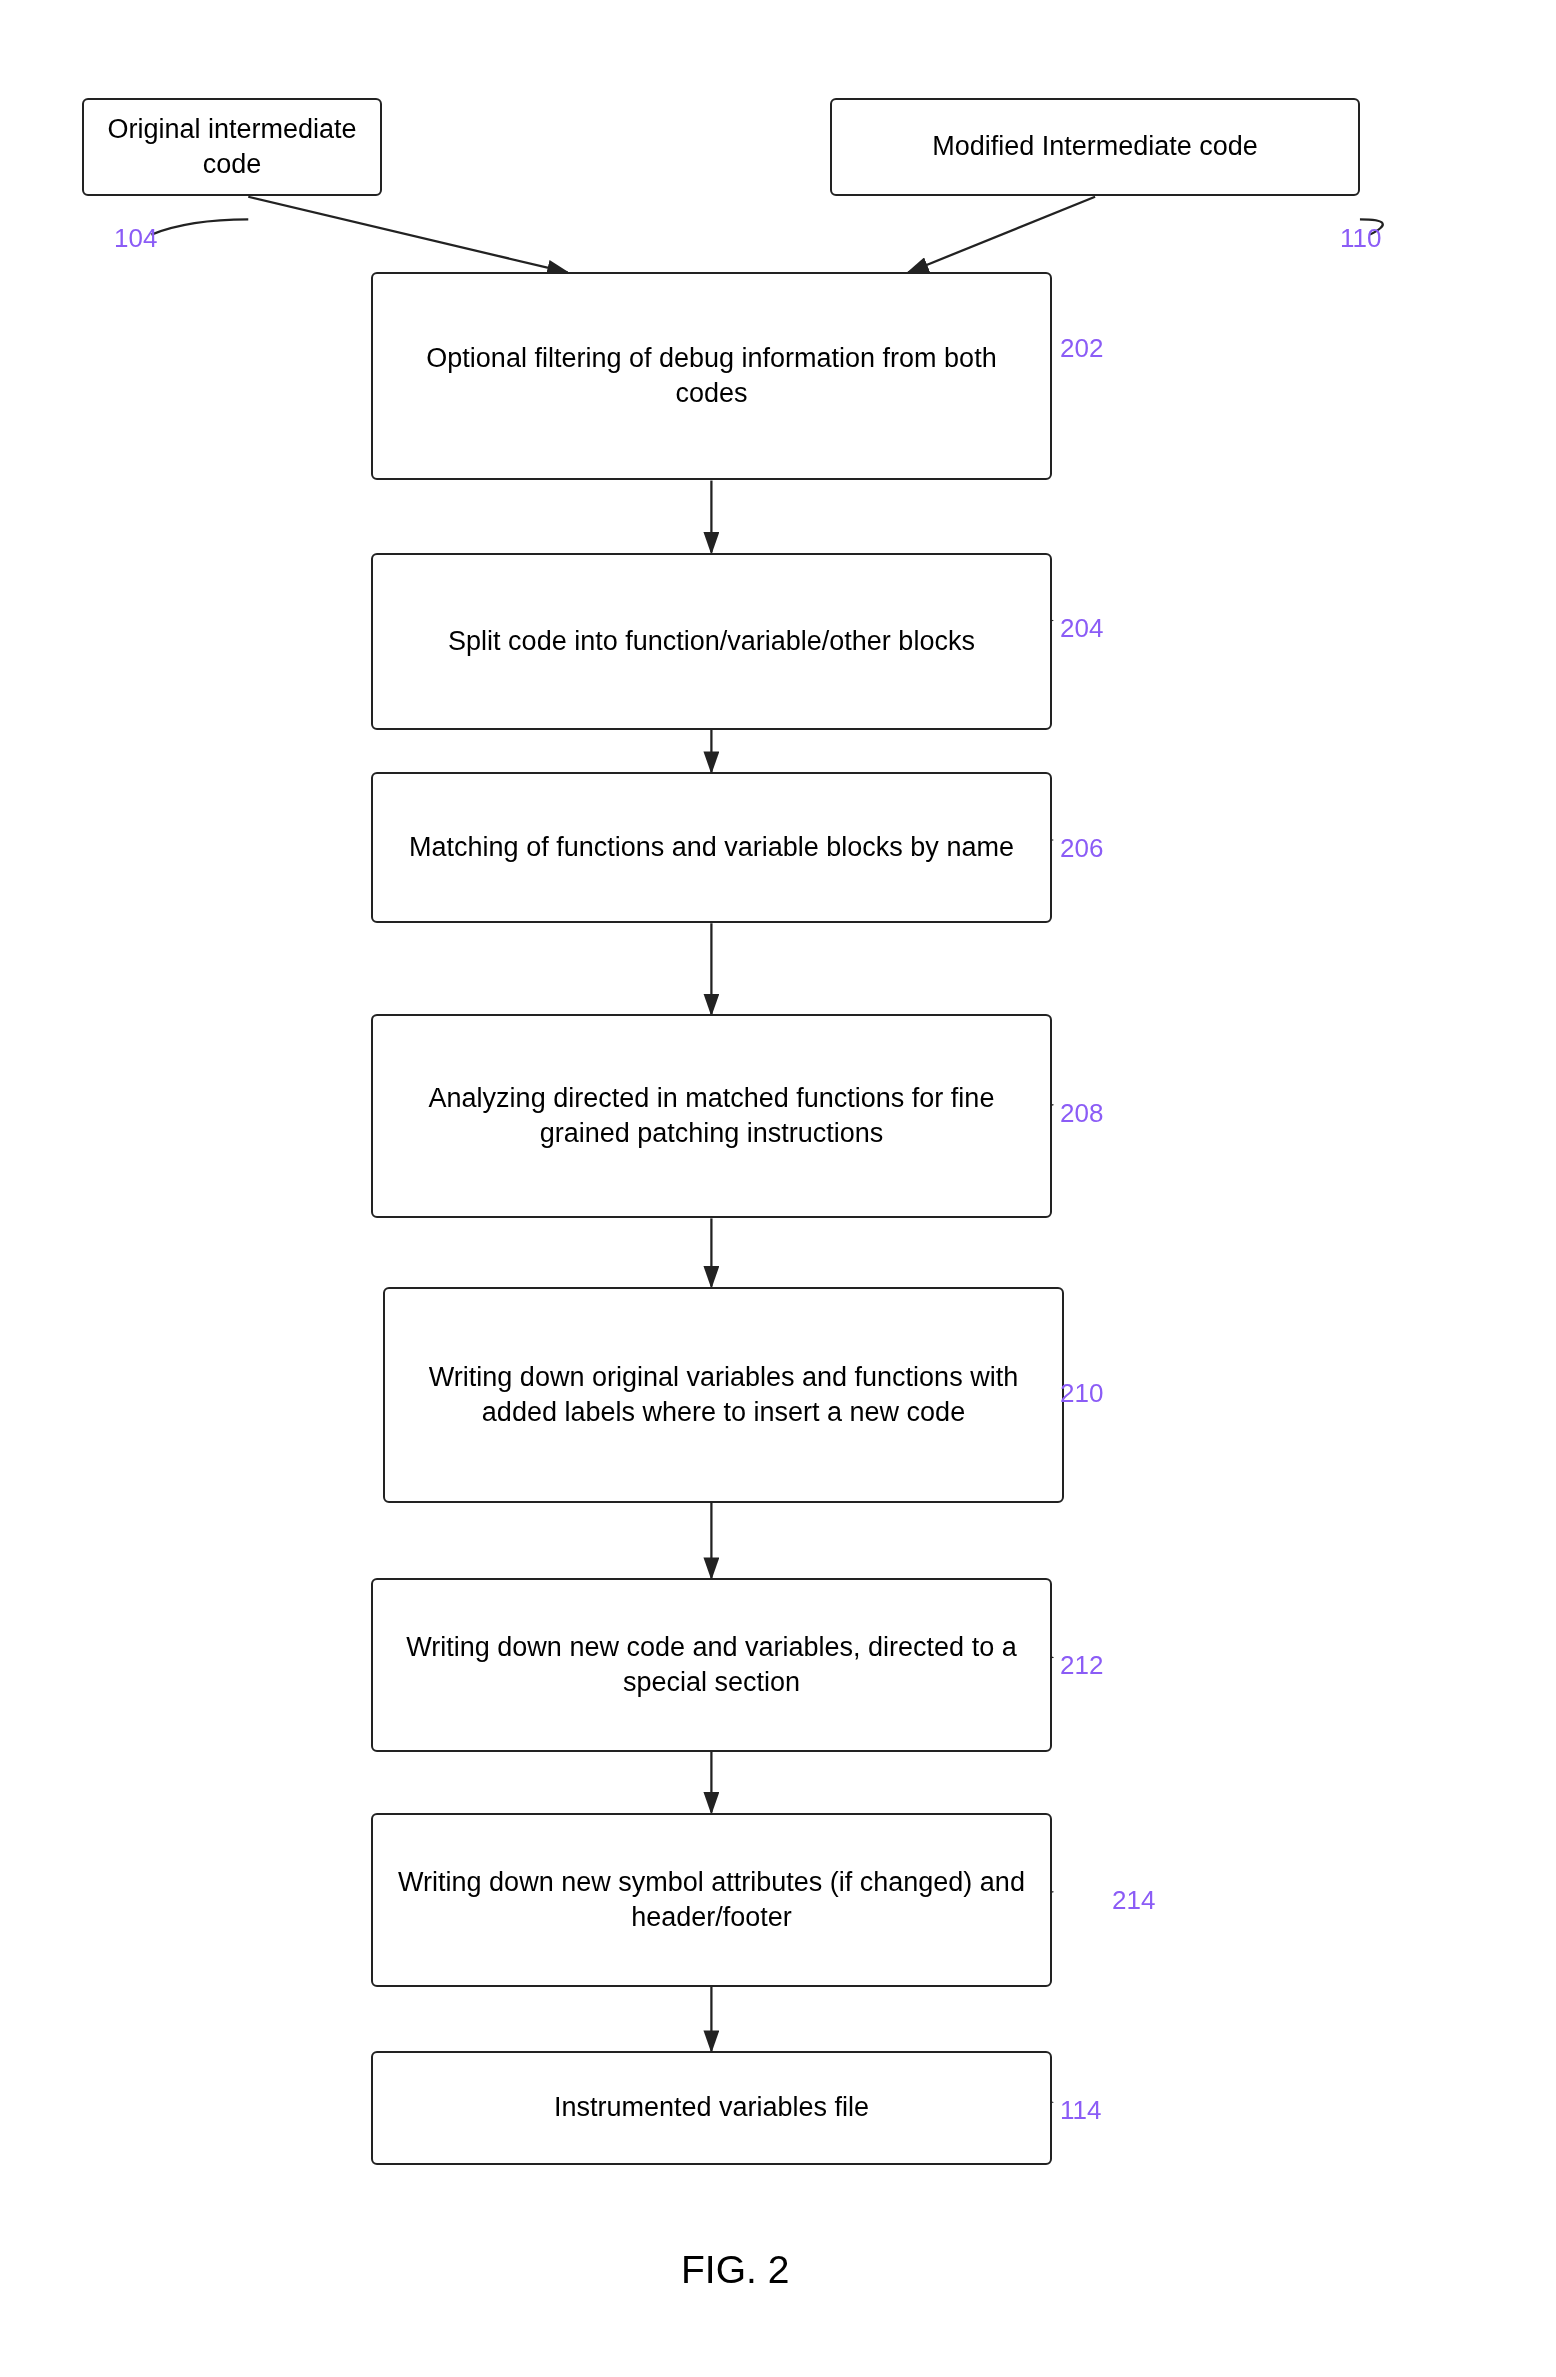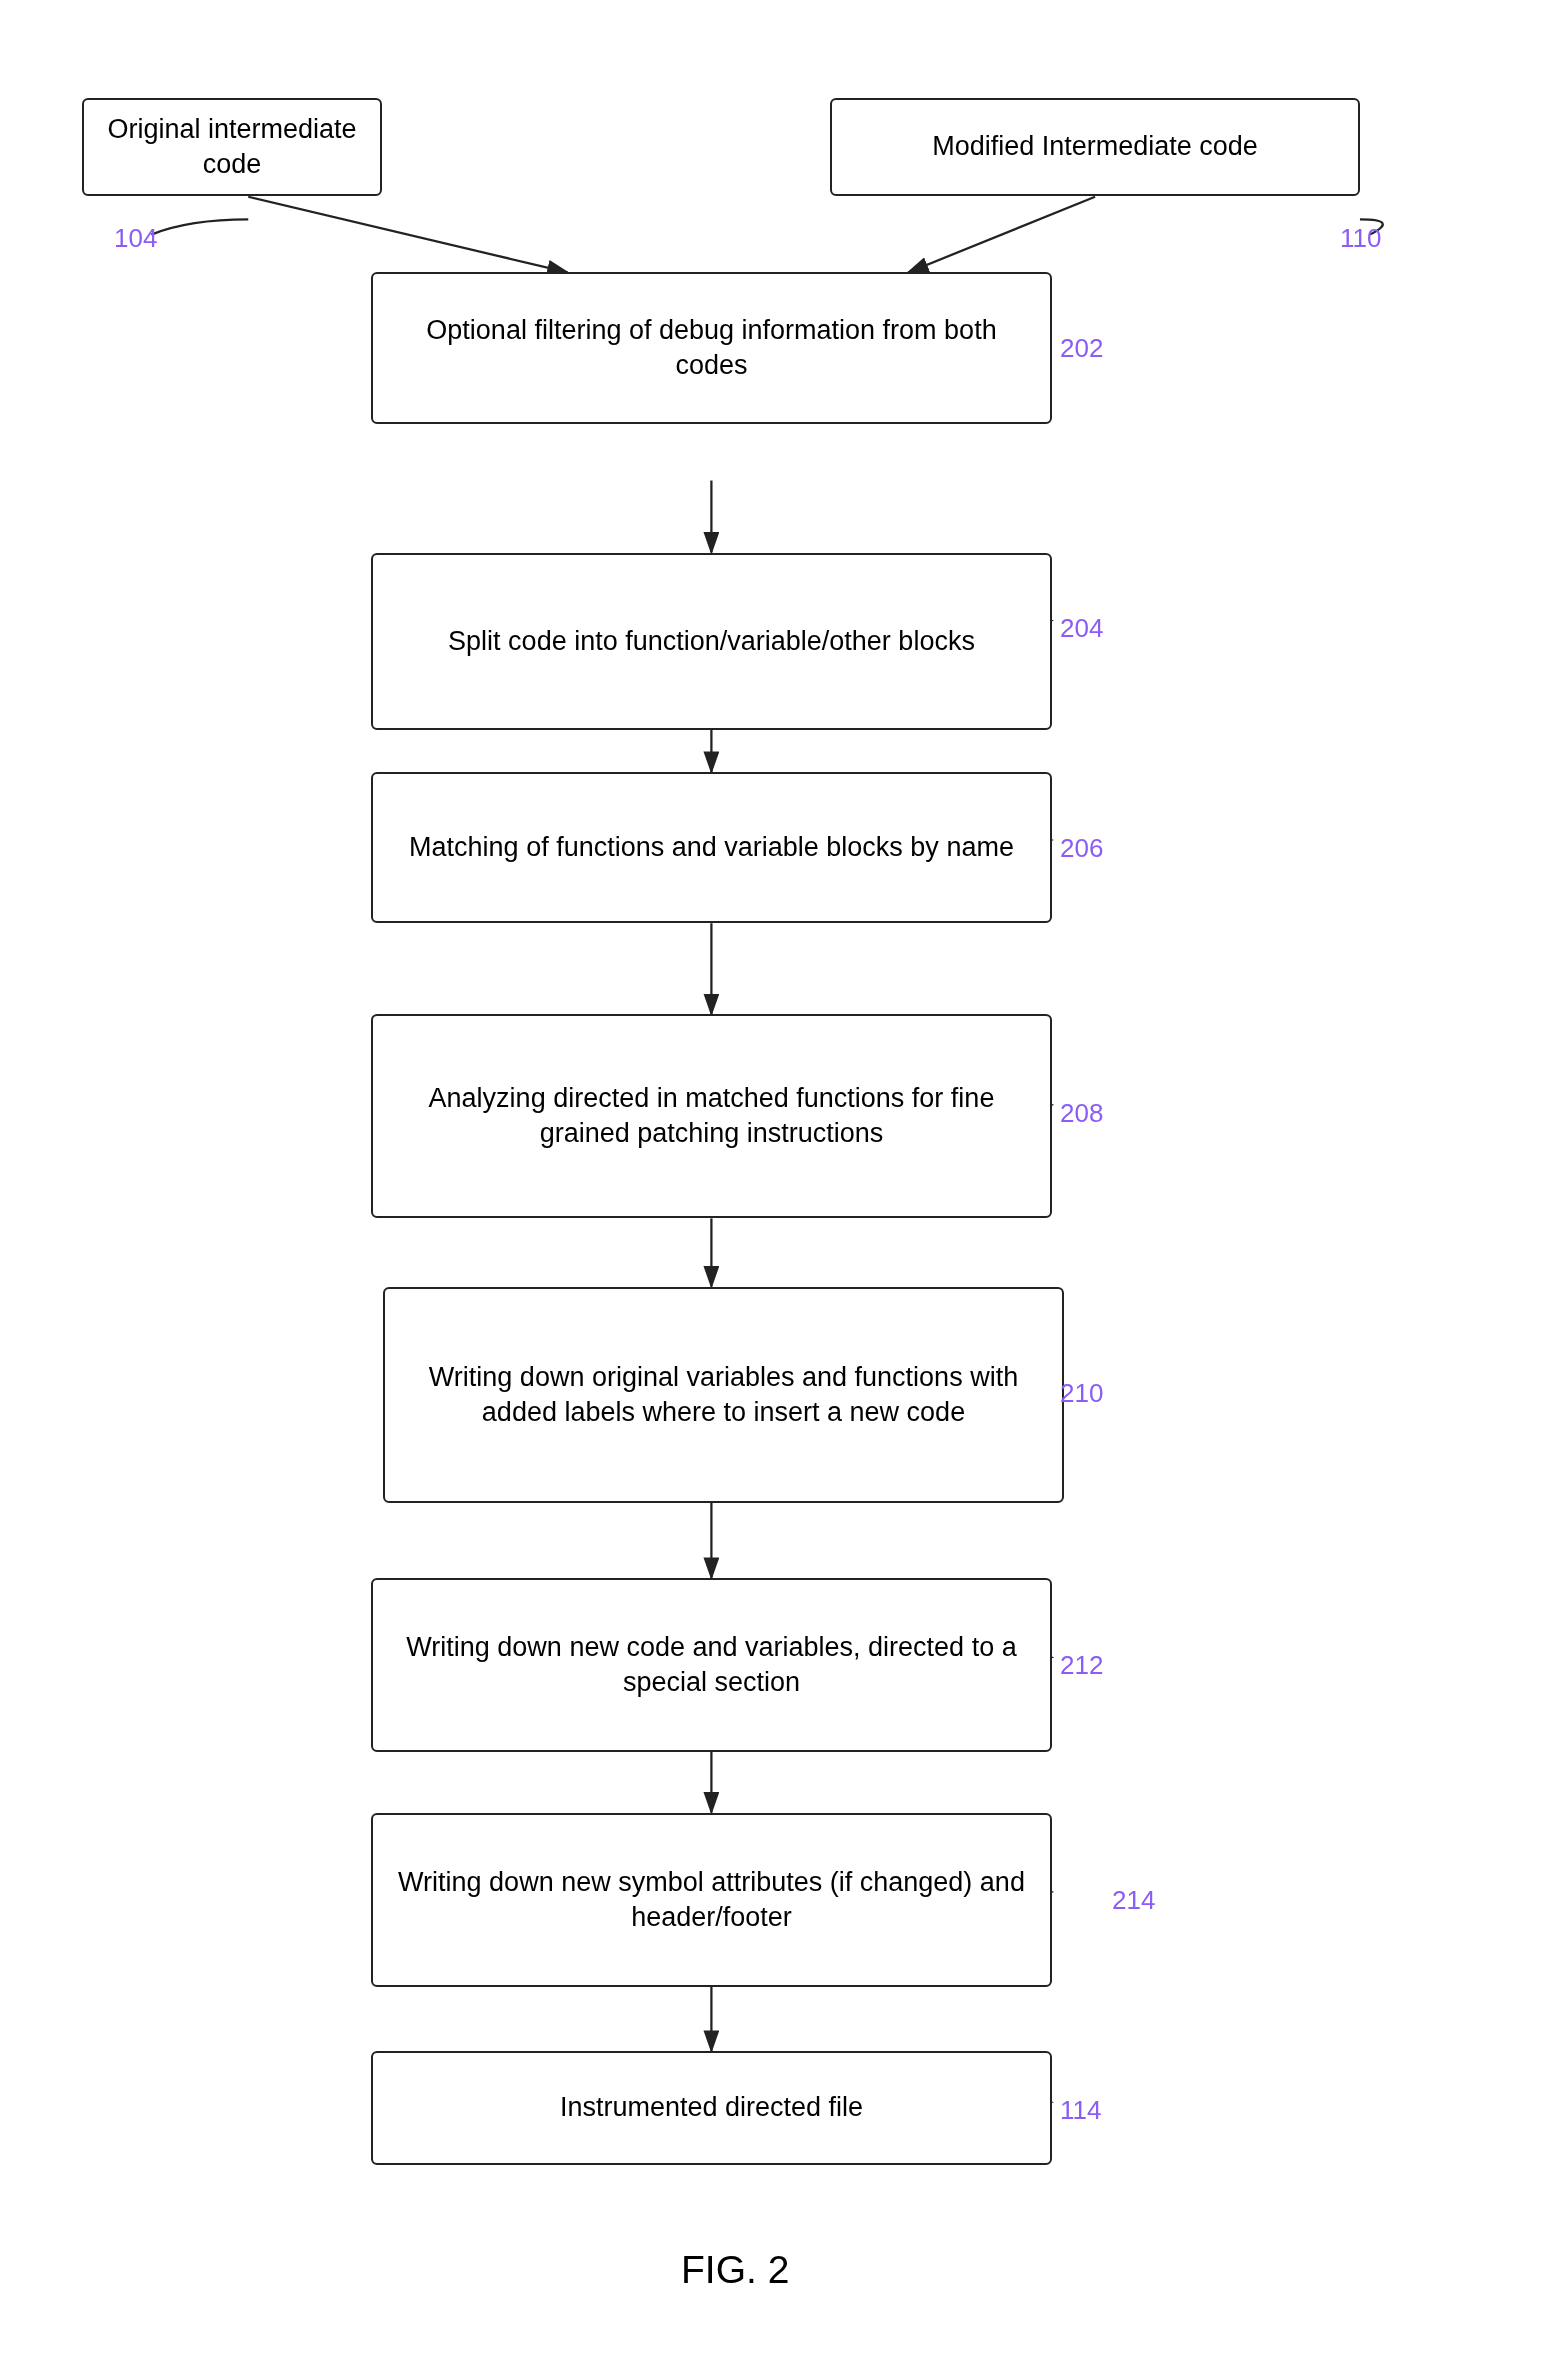--- a/index.html
+++ b/index.html
@@ -91,21 +91,21 @@
     <path d="M 1390 2500 Q 1360 2500 1390 2500" stroke="#222" stroke-width="3" fill="none" marker-end="url(#arrowhead)"></path>
     <path d="M 1390 2778 Q 1360 2778 1390 2778" stroke="#222" stroke-width="3" fill="none" marker-end="url(#arrowhead)"></path>
   </svg>
 
 <div class="box" style="left: 82px; top: 98px; width: 300px; height: 98px; border-radius: 6px;">
       <span>Original intermediate code</span>
     </div>
     <div class="box" style="left: 830px; top: 98px; width: 530px; height: 98px; border-radius: 6px;">
       <span>Modified Intermediate code</span>
     </div>
-    <div class="box" style="left: 371px; top: 272px; width: 681px; height: 152px; border-radius: 6px;">
+    <div class="box" style="left: 371px; top: 272px; width: 681px; height: 208px; border-radius: 6px;">
       <span>Optional filtering of debug information from both codes</span>
     </div>
     <div class="box" style="left: 371px; top: 553px; width: 681px; height: 177px; border-radius: 6px;">
       <span>Split code into function/variable/other blocks</span>
     </div>
     <div class="box" style="left: 371px; top: 772px; width: 681px; height: 151px; border-radius: 6px;">
       <span>Matching of functions and variable blocks by name</span>
     </div>
     <div class="box" style="left: 371px; top: 1014px; width: 681px; height: 204px; border-radius: 6px;">
       <span>Analyzing directed in matched functions for fine grained patching instructions</span>
@@ -113,21 +113,21 @@
     <div class="box" style="left: 371px; top: 1287px; width: 681px; height: 216px; border-radius: 6px; margin-left: 12px;">
       <span>Writing down original variables and functions with added labels where to insert a new code</span>
     </div>
     <div class="box" style="left: 371px; top: 1578px; width: 681px; height: 174px; border-radius: 6px;">
       <span>Writing down new code and variables, directed to a special section</span>
     </div>
     <div class="box" style="left: 371px; top: 1813px; width: 681px; height: 174px; border-radius: 6px;">
       <span>Writing down new symbol attributes (if changed) and header/footer</span>
     </div>
     <div class="box" style="left: 371px; top: 2051px; width: 681px; height: 114px; border-radius: 6px;">
-      <span>Instrumented directed file</span>
+      <span>Instrumented variables file</span>
     </div>
     <div class="label" style="left: 114px; top: 223px;">104</div>
     <div class="label" style="left: 1340px; top: 223px;">110</div>
     <div class="label" style="left: 1060px; top: 333px;">202</div>
     <div class="label" style="left: 1060px; top: 613px;">204</div>
     <div class="label" style="left: 1060px; top: 833px;">206</div>
     <div class="label" style="left: 1060px; top: 1098px;">208</div>
     <div class="label" style="left: 1060px; top: 1378px;">210</div>
     <div class="label" style="left: 1060px; top: 1650px;">212</div>
     <div class="label" style="left: 1112px; top: 1885px;">214</div>

